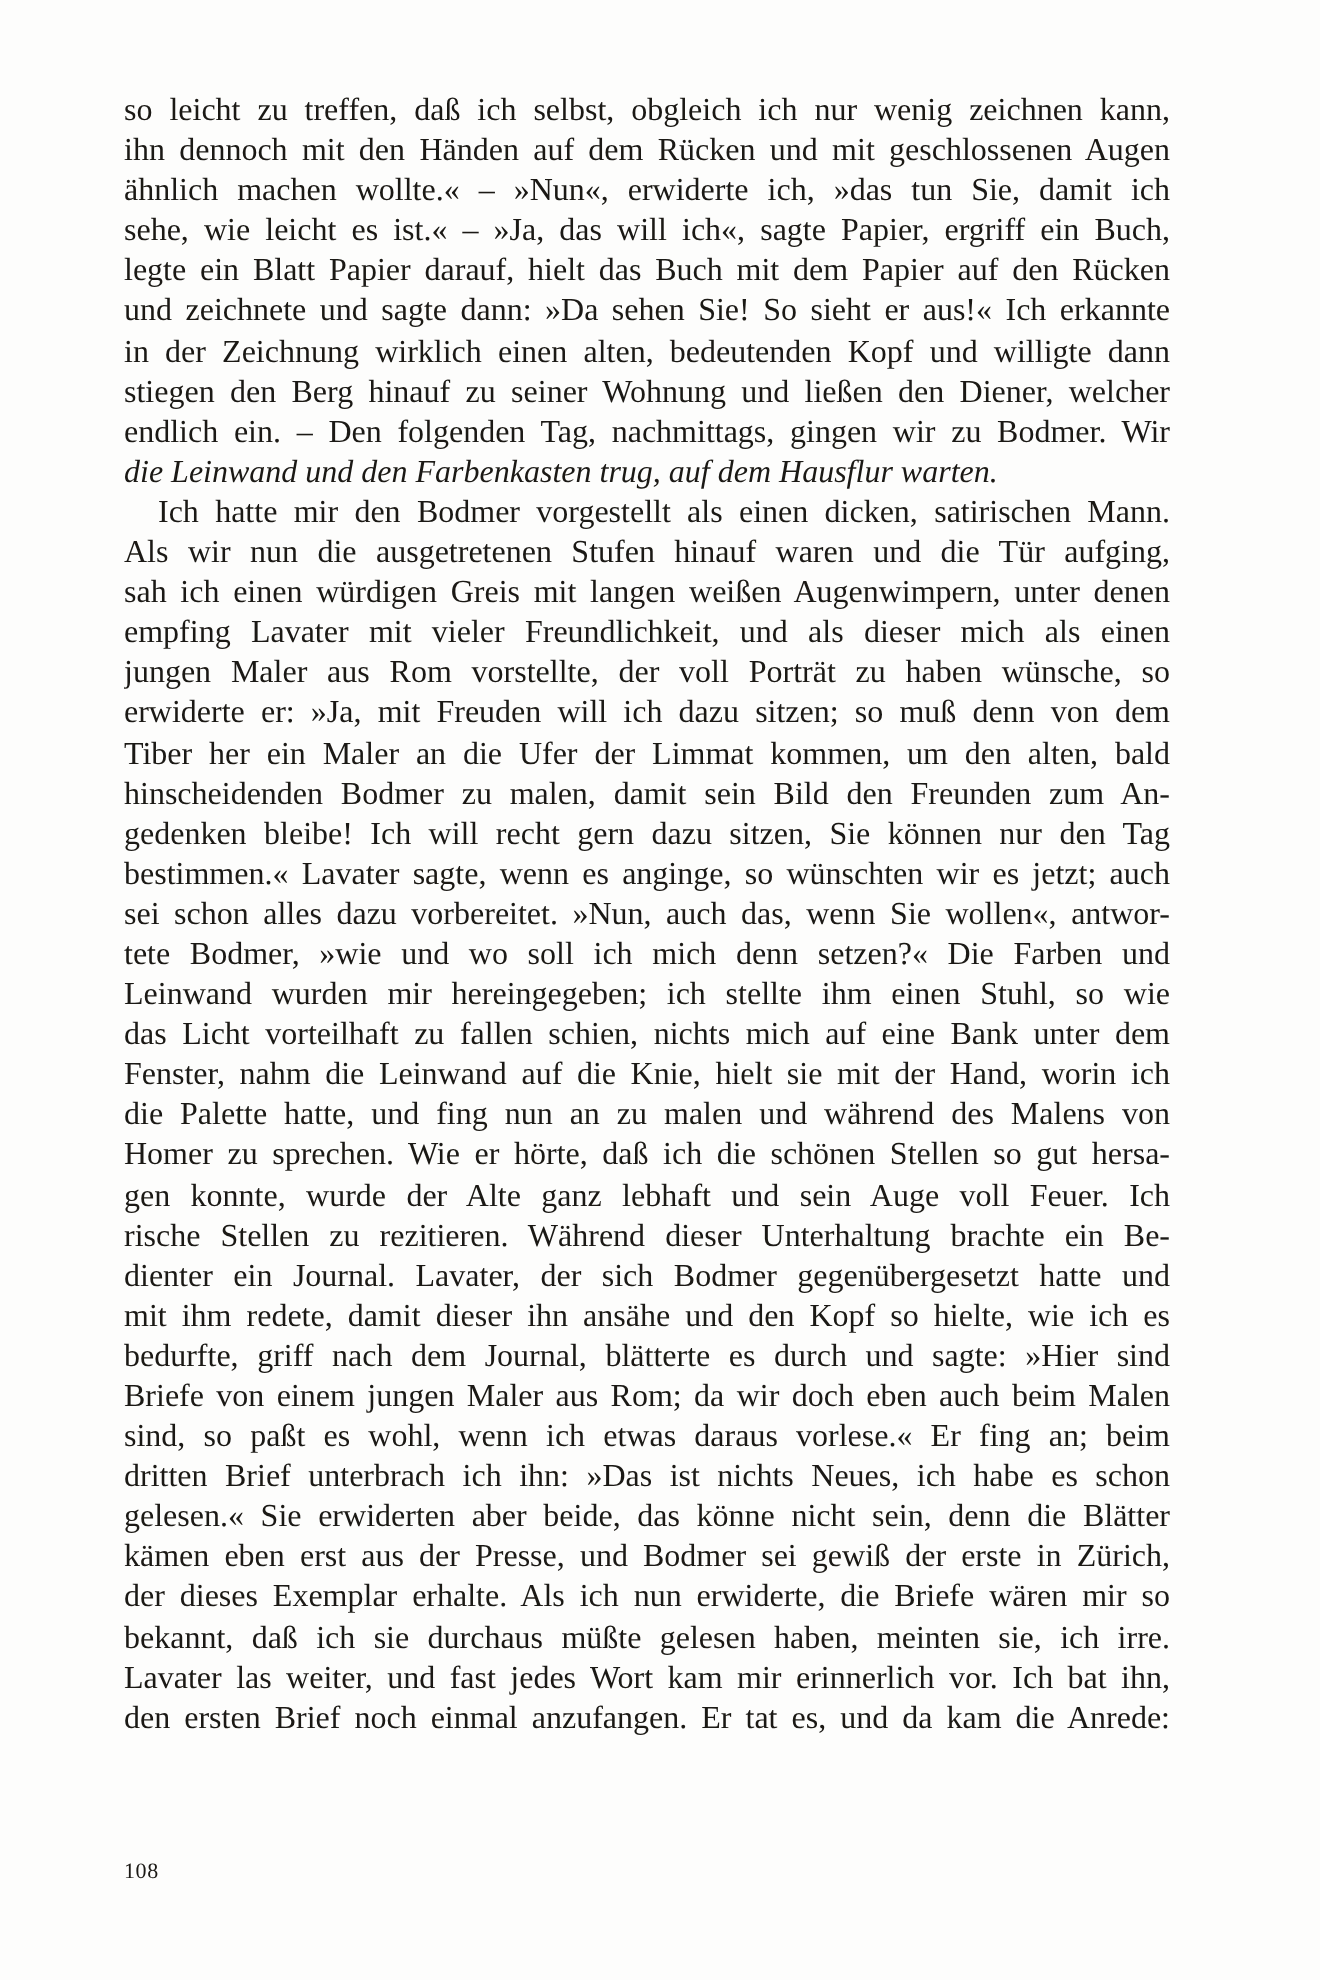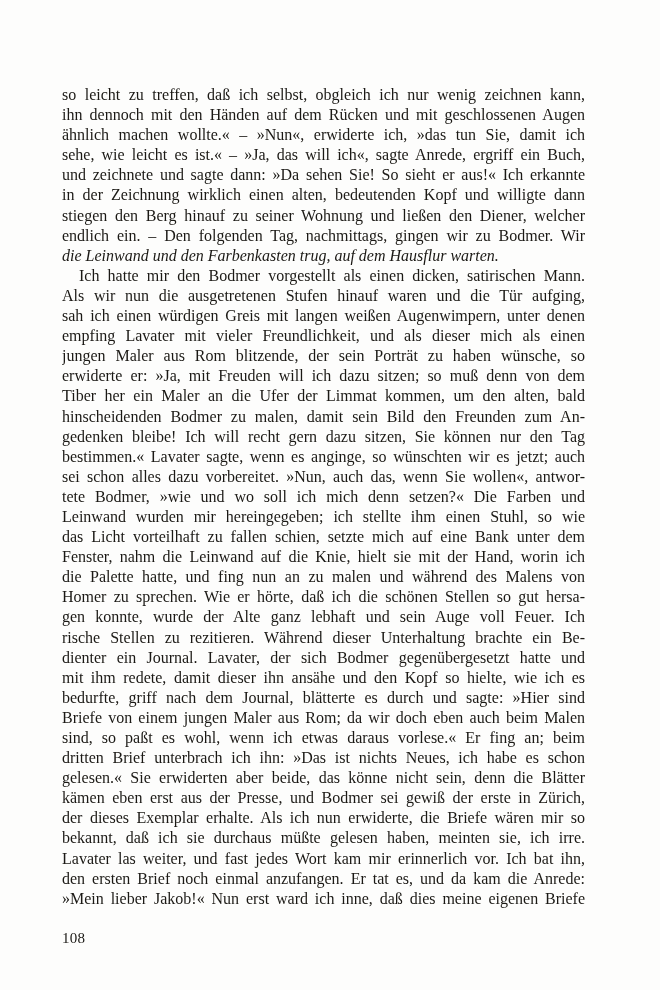--- a/index.html
+++ b/index.html
@@ -20,85 +20,84 @@
     font-family: "Liberation Serif", "DejaVu Serif", serif;
     color: #1b1915;
   }
   .text-block {
     position: absolute;
     left: 62px;
     top: 46px;
     width: 523px;
     font-size: 16px;
     line-height: 20.1px;
-    margin-top: 39px;
   }
   .line {
     height: 20.1px;
     overflow: hidden;
     text-align: justify;
     text-align-last: justify;
   }
   .line.para-end {
     text-align-last: auto;
     font-style: italic;
   }
   .line.indent {
     text-indent: 17px;
   }
   .page-number {
     position: absolute;
     left: 62px;
     top: 930px;
-    font-size: 15px;
+    font-size: 11px;
     letter-spacing: 0.3px;
     color: #1b1915;
   }
 </style>
 </head>
 <body>
 
 <div class="page">
   <div class="text-block">
     <div class="line">so leicht zu treffen, daß ich selbst, obgleich ich nur wenig zeichnen kann,</div>
     <div class="line">ihn dennoch mit den Händen auf dem Rücken und mit geschlossenen Augen</div>
     <div class="line">ähnlich machen wollte.« – »Nun«, erwiderte ich, »das tun Sie, damit ich</div>
-    <div class="line">sehe, wie leicht es ist.« – »Ja, das will ich«, sagte Anrede, ergriff ein Buch,</div>
+    <div class="line">sehe, wie leicht es ist.« – »Ja, das will ich«, sagte Papier, ergriff ein Buch,</div>
+    <div class="line">legte ein Blatt Papier darauf, hielt das Buch mit dem Papier auf den Rücken</div>
     <div class="line">und zeichnete und sagte dann: »Da sehen Sie! So sieht er aus!« Ich erkannte</div>
     <div class="line">in der Zeichnung wirklich einen alten, bedeutenden Kopf und willigte dann</div>
     <div class="line">stiegen den Berg hinauf zu seiner Wohnung und ließen den Diener, welcher</div>
     <div class="line">endlich ein. – Den folgenden Tag, nachmittags, gingen wir zu Bodmer. Wir</div>
     <div class="line para-end">die Leinwand und den Farbenkasten trug, auf dem Hausflur warten.</div>
     <div class="line indent">Ich hatte mir den Bodmer vorgestellt als einen dicken, satirischen Mann.</div>
     <div class="line">Als wir nun die ausgetretenen Stufen hinauf waren und die Tür aufging,</div>
     <div class="line">sah ich einen würdigen Greis mit langen weißen Augenwimpern, unter denen</div>
     <div class="line">empfing Lavater mit vieler Freundlichkeit, und als dieser mich als einen</div>
-    <div class="line">jungen Maler aus Rom blitzende, der sein Porträt zu haben wünsche, so</div>
+    <div class="line">jungen Maler aus Rom vorstellte, der voll Porträt zu haben wünsche, so</div>
     <div class="line">erwiderte er: »Ja, mit Freuden will ich dazu sitzen; so muß denn von dem</div>
     <div class="line">Tiber her ein Maler an die Ufer der Limmat kommen, um den alten, bald</div>
     <div class="line">hinscheidenden Bodmer zu malen, damit sein Bild den Freunden zum An-</div>
     <div class="line">gedenken bleibe! Ich will recht gern dazu sitzen, Sie können nur den Tag</div>
     <div class="line">bestimmen.« Lavater sagte, wenn es anginge, so wünschten wir es jetzt; auch</div>
     <div class="line">sei schon alles dazu vorbereitet. »Nun, auch das, wenn Sie wollen«, antwor-</div>
     <div class="line">tete Bodmer, »wie und wo soll ich mich denn setzen?« Die Farben und</div>
     <div class="line">Leinwand wurden mir hereingegeben; ich stellte ihm einen Stuhl, so wie</div>
-    <div class="line">das Licht vorteilhaft zu fallen schien, setzte mich auf eine Bank unter dem</div>
+    <div class="line">das Licht vorteilhaft zu fallen schien, nichts mich auf eine Bank unter dem</div>
     <div class="line">Fenster, nahm die Leinwand auf die Knie, hielt sie mit der Hand, worin ich</div>
     <div class="line">die Palette hatte, und fing nun an zu malen und während des Malens von</div>
     <div class="line">Homer zu sprechen. Wie er hörte, daß ich die schönen Stellen so gut hersa-</div>
     <div class="line">gen konnte, wurde der Alte ganz lebhaft und sein Auge voll Feuer. Ich</div>
     <div class="line">rische Stellen zu rezitieren. Während dieser Unterhaltung brachte ein Be-</div>
     <div class="line">dienter ein Journal. Lavater, der sich Bodmer gegenübergesetzt hatte und</div>
     <div class="line">mit ihm redete, damit dieser ihn ansähe und den Kopf so hielte, wie ich es</div>
     <div class="line">bedurfte, griff nach dem Journal, blätterte es durch und sagte: »Hier sind</div>
     <div class="line">Briefe von einem jungen Maler aus Rom; da wir doch eben auch beim Malen</div>
     <div class="line">sind, so paßt es wohl, wenn ich etwas daraus vorlese.« Er fing an; beim</div>
     <div class="line">dritten Brief unterbrach ich ihn: »Das ist nichts Neues, ich habe es schon</div>
     <div class="line">gelesen.« Sie erwiderten aber beide, das könne nicht sein, denn die Blätter</div>
     <div class="line">kämen eben erst aus der Presse, und Bodmer sei gewiß der erste in Zürich,</div>
     <div class="line">der dieses Exemplar erhalte. Als ich nun erwiderte, die Briefe wären mir so</div>
     <div class="line">bekannt, daß ich sie durchaus müßte gelesen haben, meinten sie, ich irre.</div>
     <div class="line">Lavater las weiter, und fast jedes Wort kam mir erinnerlich vor. Ich bat ihn,</div>
     <div class="line">den ersten Brief noch einmal anzufangen. Er tat es, und da kam die Anrede:</div>
-    <div class="line">»Mein lieber Jakob!« Nun erst ward ich inne, daß dies meine eigenen Briefe</div>
   </div>
   <div class="page-number">108</div>
 </div>
 
 </body></html>

